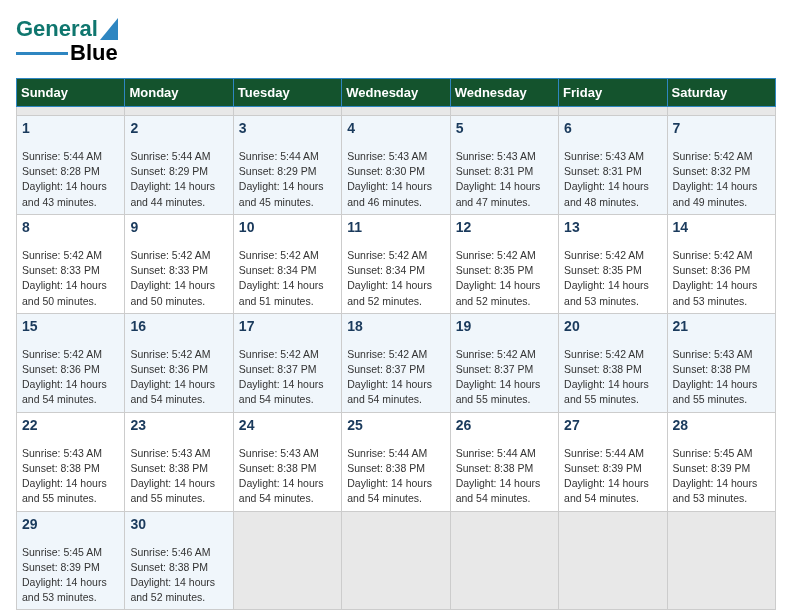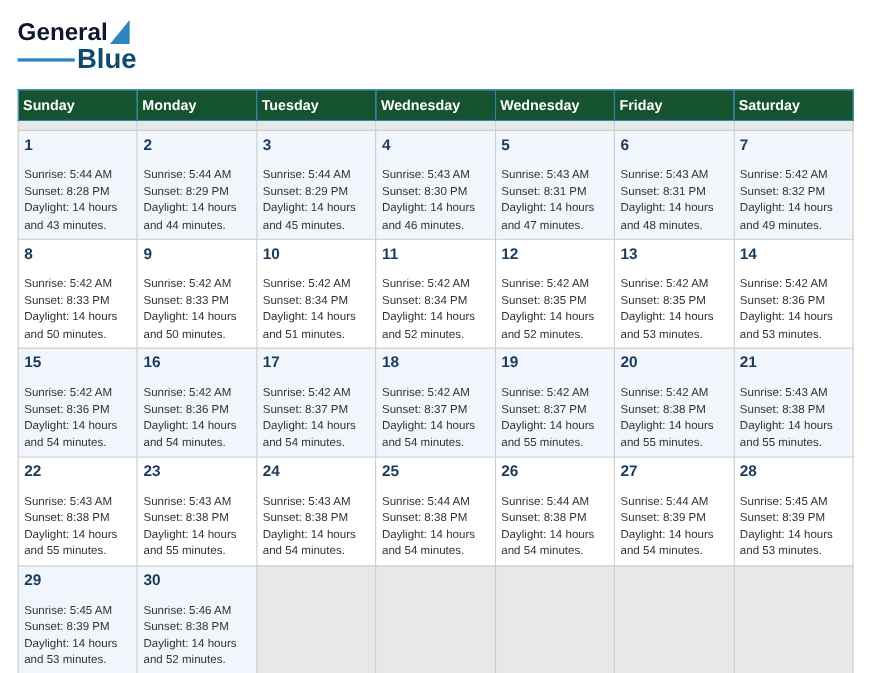--- a/index.html
+++ b/index.html
@@ -77,30 +77,30 @@
     td.empty-cell {
       background: #e8e8e8 !important;
     }
   </style>
 </head>
 <body>
 
 <div class="header-area">
   <div class="logo">
     <div style="display:flex; align-items:center;">
-      <span style="font-size:22px; font-weight:bold; color:#0f172a;">General</span>
+      <span style="font-size:22px; font-weight:bold; color:#0f766e;">General</span>
       <div style="display:flex; flex-direction:column; align-items:center; margin-left:2px;">
         <svg width="18" height="22" viewBox="0 0 18 22">
           <polygon points="0,22 18,22 18,0" fill="#2e86c1"></polygon>
         </svg>
       </div>
     </div>
     <div style="display:flex; align-items:center; margin-top:-2px;">
       <div style="width:52px; height:3px; background:#2e86c1;"></div>
-      <span style="font-size:25px; font-weight:bold; color:#0c4a6e; margin-left:2px;">Blue</span>
+      <span style="font-size:22px; font-weight:bold; color:#000000; margin-left:2px;">Blue</span>
     </div>
   </div>
   <div class="title-area">
     <div class="month-title"></div>
     <div class="location-title"></div>
   </div>
 </div>
 
 <table>
   <thead>

